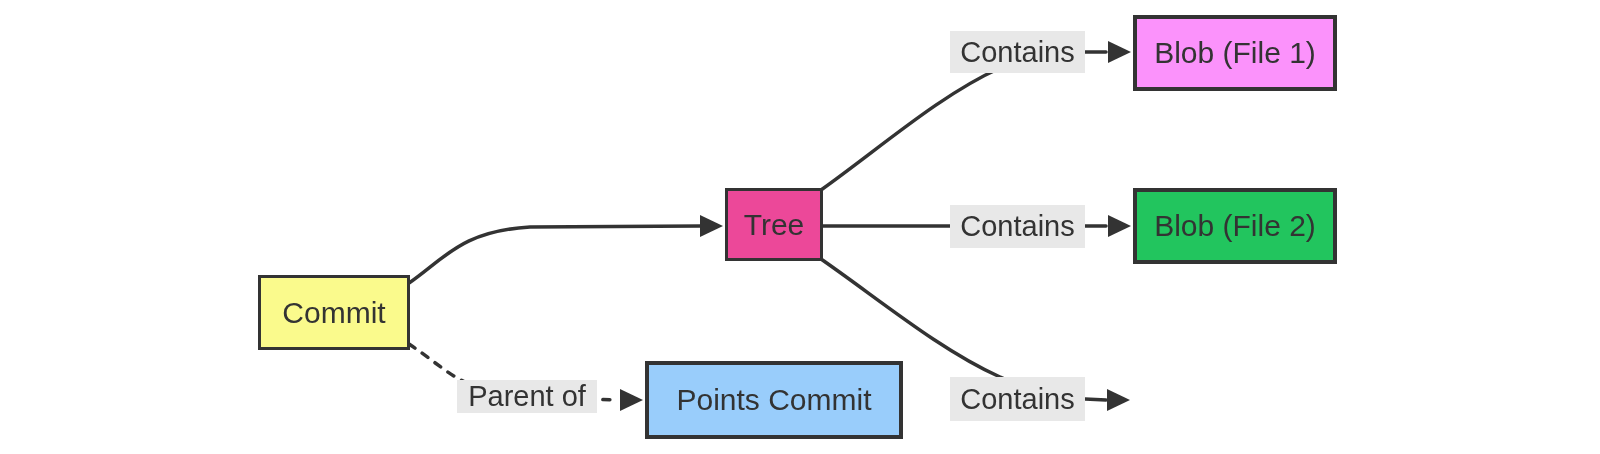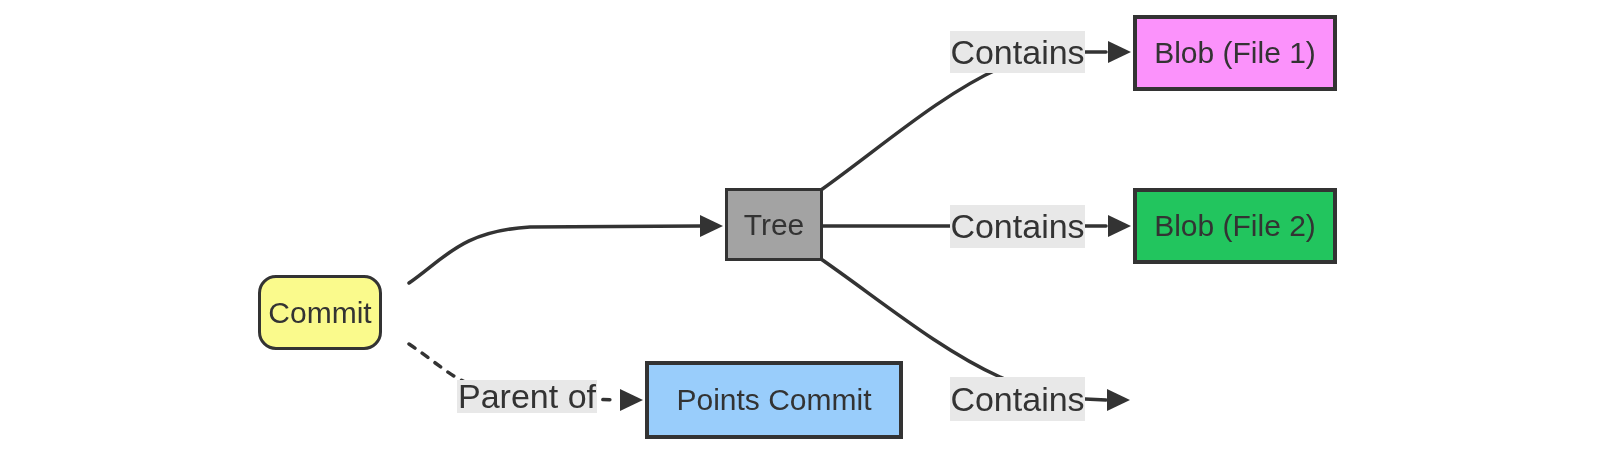--- a/index.html
+++ b/index.html
@@ -14,24 +14,24 @@
   .arrow{fill:var(--line,#333333);stroke:none;}
   .node{
     position:absolute;display:flex;align-items:center;justify-content:center;
     box-sizing:border-box;border:3px solid var(--line,#333333);
     color:var(--text,#333333);font-size:30px;white-space:nowrap;
   }
   .node.thick{border-width:4px;}
   .edge-label{
     position:absolute;display:flex;align-items:center;justify-content:center;
     box-sizing:border-box;background:var(--label-bg,#e8e8e8);
-    color:var(--text,#333333);font-size:34px;white-space:nowrap;padding:1px 4px;
+    color:var(--text,#333333);font-size:29px;white-space:nowrap;padding:1px 4px;
   }
   
-  #n-commit{left:258px;top:275px;width:124px;height:75px;border-radius:18px;}
+  #n-commit{left:258px;top:275px;width:152px;height:75px;}
   #n-tree{left:725px;top:188px;width:98px;height:73px;}
   #n-blob1{left:1133px;top:15px;width:204px;height:76px;}
   #n-blob2{left:1133px;top:188px;width:204px;height:76px;}
   #n-blobn{left:1132px;top:362px;width:207px;height:76px;}
   #n-parent{left:645px;top:361px;width:258px;height:78px;}
   
   #l-pointsto{left:460px;top:205px;width:142px;height:42px;}
   #l-parentof{left:457px;top:380px;width:140px;height:33px;}
   #l-contains1{left:950px;top:31px;width:135px;height:42px;}
   #l-contains2{left:950px;top:205px;width:135px;height:43px;}
@@ -60,21 +60,21 @@
     <polygon class="arrow" points="1107,389 1130,400 1107,411"></polygon>
   </svg>
 
   <div class="edge-label" id="l-parentof">Parent of</div>
   <div class="edge-label" id="l-contains1">Contains</div>
   <div class="edge-label" id="l-contains2">Contains</div>
   <div class="edge-label" id="l-containsn">Contains</div>
 
   <div class="node" id="n-commit" style="background: rgb(250, 250, 140);">Commit</div>
 
-  <div class="node" id="n-tree" style="background: #a3a3a3;">Tree</div>
+  <div class="node" id="n-tree" style="background: #ec4899;">Tree</div>
 
   <div class="node thick" id="n-blob1" style="background: rgb(251, 146, 251);">Blob (File 1)</div>
 
   <div class="node thick" id="n-blob2" style="background: #22c55e;">Blob (File 2)</div>
 
 
   <div class="node thick" id="n-parent" style="background: rgb(153, 205, 251);">Points Commit</div>
 </div>
 
 </body></html>

